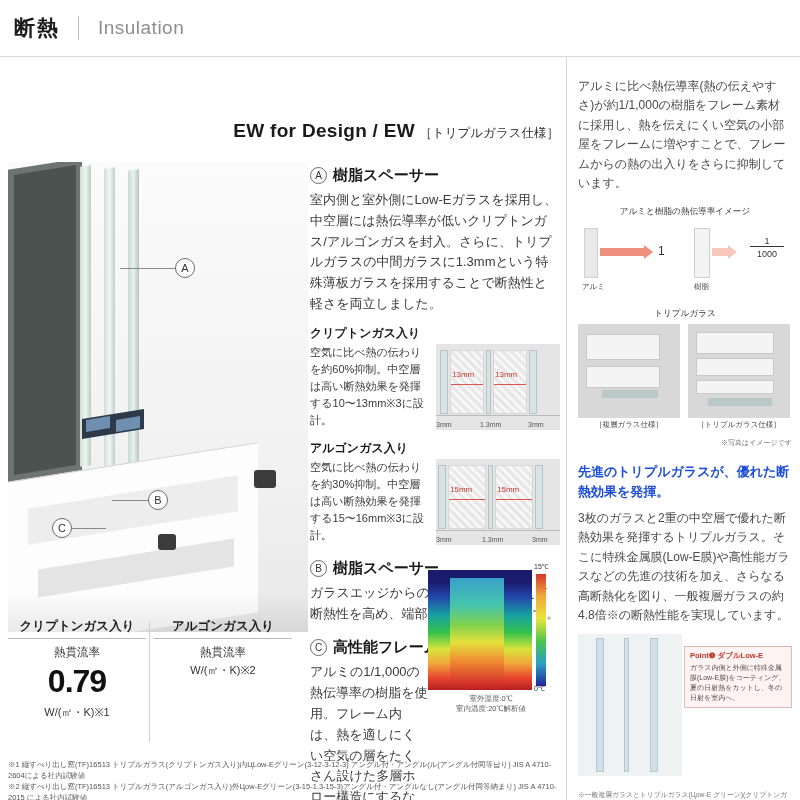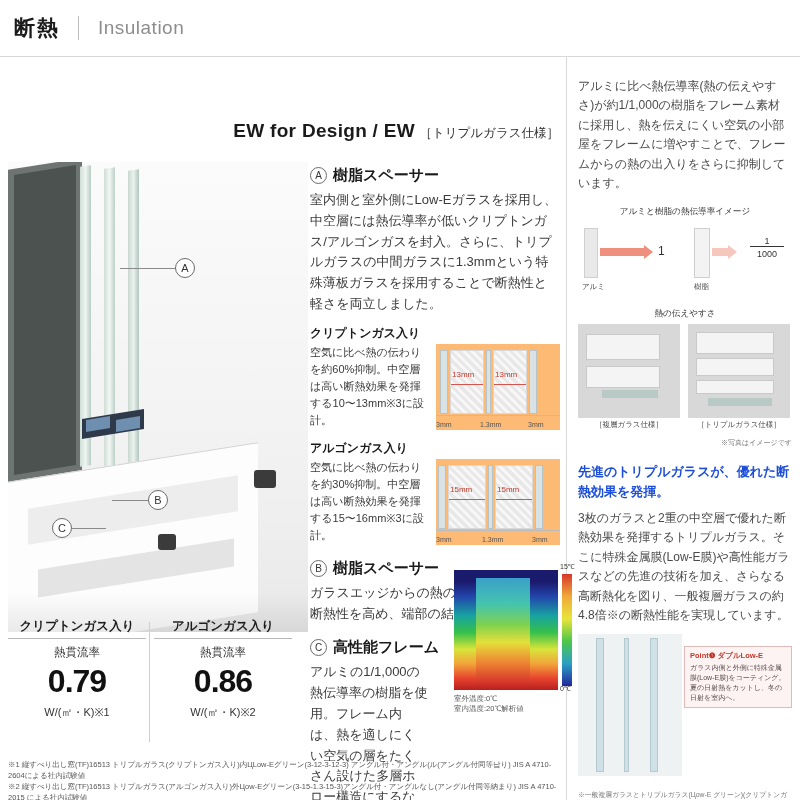--- a/index.html
+++ b/index.html
@@ -72,30 +72,30 @@
 
   
   .mid { position:absolute; left:310px; top:166px; width:250px; }
   .sechead { display:flex; align-items:center; gap:6px; margin-bottom:5px;}
   .sechead .mark { width:17px; height:17px; border-radius:50%; border:1px solid #6b6b6b; font-size:10px; line-height:15px; text-align:center; color:#333; background:#fff;}
   .sechead .txt { font-size:15px; font-weight:bold; color:#1a1a1a; }
   .body { font-size:13px; line-height:1.6; color:#3a3a3a; }
   .subhead { font-size:12px; font-weight:bold; color:#1a1a1a; margin-top:10px; margin-bottom:2px;}
   .twocol { display:flex; gap:8px; }
   .twocol .t { width:118px; font-size:11px; line-height:1.55; color:#3a3a3a;}
-  .gasfig { width:124px; height:86px; position:relative; background:#fdba74; }
+  .gasfig { width:124px; height:86px; position:relative; background:#e5e5e5; }
   .gasfig .pane { position:absolute; top:6px; width:8px; height:64px; background:#d9e3e6; border:1px solid #b7c3c7;}
   .gasfig .hatch { position:absolute; top:6px; height:64px; background:repeating-linear-gradient(45deg,#e8e8e8 0 3px,#f7f7f7 3px 6px); border:1px solid #d8d8d8;}
   .gasfig .dim { position:absolute; font-size:8px; color:#c0392b; }
   .gasfig .axis { position:absolute; left:0; bottom:14px; width:124px; height:1px; background:#bbb; }
   .gasfig .tick { position:absolute; bottom:2px; font-size:7px; color:#555; }
   .gasfig .redline { position:absolute; height:1px; background:#d9534f; }
 
   
-  .thermal { position:absolute; left:454px; top:570px; width:126px; height:150px; }
+  .thermal { position:absolute; left:428px; top:570px; width:126px; height:150px;text-align:center; }
   .thermal .img { position:absolute; left:0; top:0; width:104px; height:120px; background:
       linear-gradient(180deg,#1b1b6e 0%,#1b1b6e 10%,#2244aa 22%,#17a2a2 38%,#35c04a 52%,#d8e53a 66%,#f2a53a 78%,#e8452e 90%,#b71f1f 100%);
   }
   .thermal .shape { position:absolute; left:22px; top:8px; width:54px; height:104px; background:
       linear-gradient(180deg,#3aa0c8 0%,#44c4b0 25%,#7fd24e 45%,#e5e03a 62%,#ef8b33 80%,#d7372b 100%); }
   .thermal .scale { position:absolute; left:108px; top:4px; width:10px; height:112px; background:linear-gradient(180deg,#d7372b,#f0a93a,#e8e53a,#4dc64b,#2aa0c4,#22259b);}
   .thermal .t15 { position:absolute; left:106px; top:-8px; font-size:7px; color:#333; }
   .thermal .t0 { position:absolute; left:106px; top:114px; font-size:7px; color:#333; }
   .thermal .cap { position:absolute; left:0; top:124px; width:126px; font-size:7.5px; line-height:1.35; color:#555; }
 
@@ -179,21 +179,20 @@
     <div class="divv"></div>
     <div class="col left">
       <div class="ttl">クリプトンガス入り</div>
       <div class="lbl">熱貫流率</div>
       <div class="val">0.79</div>
       <div class="unit">W/(㎡・K)※1</div>
     </div>
     <div class="col right">
       <div class="ttl">アルゴンガス入り</div>
       <div class="lbl">熱貫流率</div>
-      <div class="val">0.86</div>
       <div class="unit">W/(㎡・K)※2</div>
     </div>
   </div>
 
   <div class="notes">
     <div>※1 縦すべり出し窓(TF)16513 トリプルガラス(クリプトンガス入り)内ЦLow-Eグリーン(3-12-3-12-3) アングル付・アングル(ル(アングル付同等납り) JIS A 4710-2604による社内試験値</div>
     <div>※2 縦すべり出し窓(TF)16513 トリプルガラス(アルゴンガス入り)外Цow-Eグリーン(3-15-1.3-15-3)アングル付・アングルなし(アングル付同等納まり) JIS A 4710-2015 による社内試験値</div>
 
   </div>
 
@@ -287,21 +286,21 @@
       <div class="lbl" style="left:4px; top:60px;">アルミ</div>
 
       <div class="block" style="left:116px; top:6px; width:16px; height:50px; background:#f3f3f3;"></div>
       <div class="arrow" style="left:134px; top:26px; width:16px; background:#f6c7bd;"></div>
       <div class="arrowhead" style="left:150px; top:23px; border-left-color:#f6c7bd;"></div>
       <div class="frac" style="left:172px; top:14px; width:34px; border-bottom:1px solid #333;">1</div>
       <div class="frac" style="left:172px; top:27px; width:34px;">1000</div>
       <div class="lbl" style="left:116px; top:60px;">樹脂</div>
     </div>
 
-    <div class="r-figtitle">熱の伝えやすさ</div>
+    <div class="r-figtitle">トリプルガラス</div>
     <div class="hollow">
       <div class="ph left">
         <div class="white" style="left:8px; top:10px; width:74px; height:26px;"></div>
         <div class="white" style="left:8px; top:42px; width:74px; height:22px;"></div>
         <div class="g" style="left:24px; top:66px; width:56px; height:8px;"></div>
       </div>
       <div class="ph right">
         <div class="white" style="left:8px; top:8px; width:78px; height:22px;"></div>
         <div class="white" style="left:8px; top:34px; width:78px; height:18px;"></div>
         <div class="white" style="left:8px; top:56px; width:78px; height:14px;"></div>

